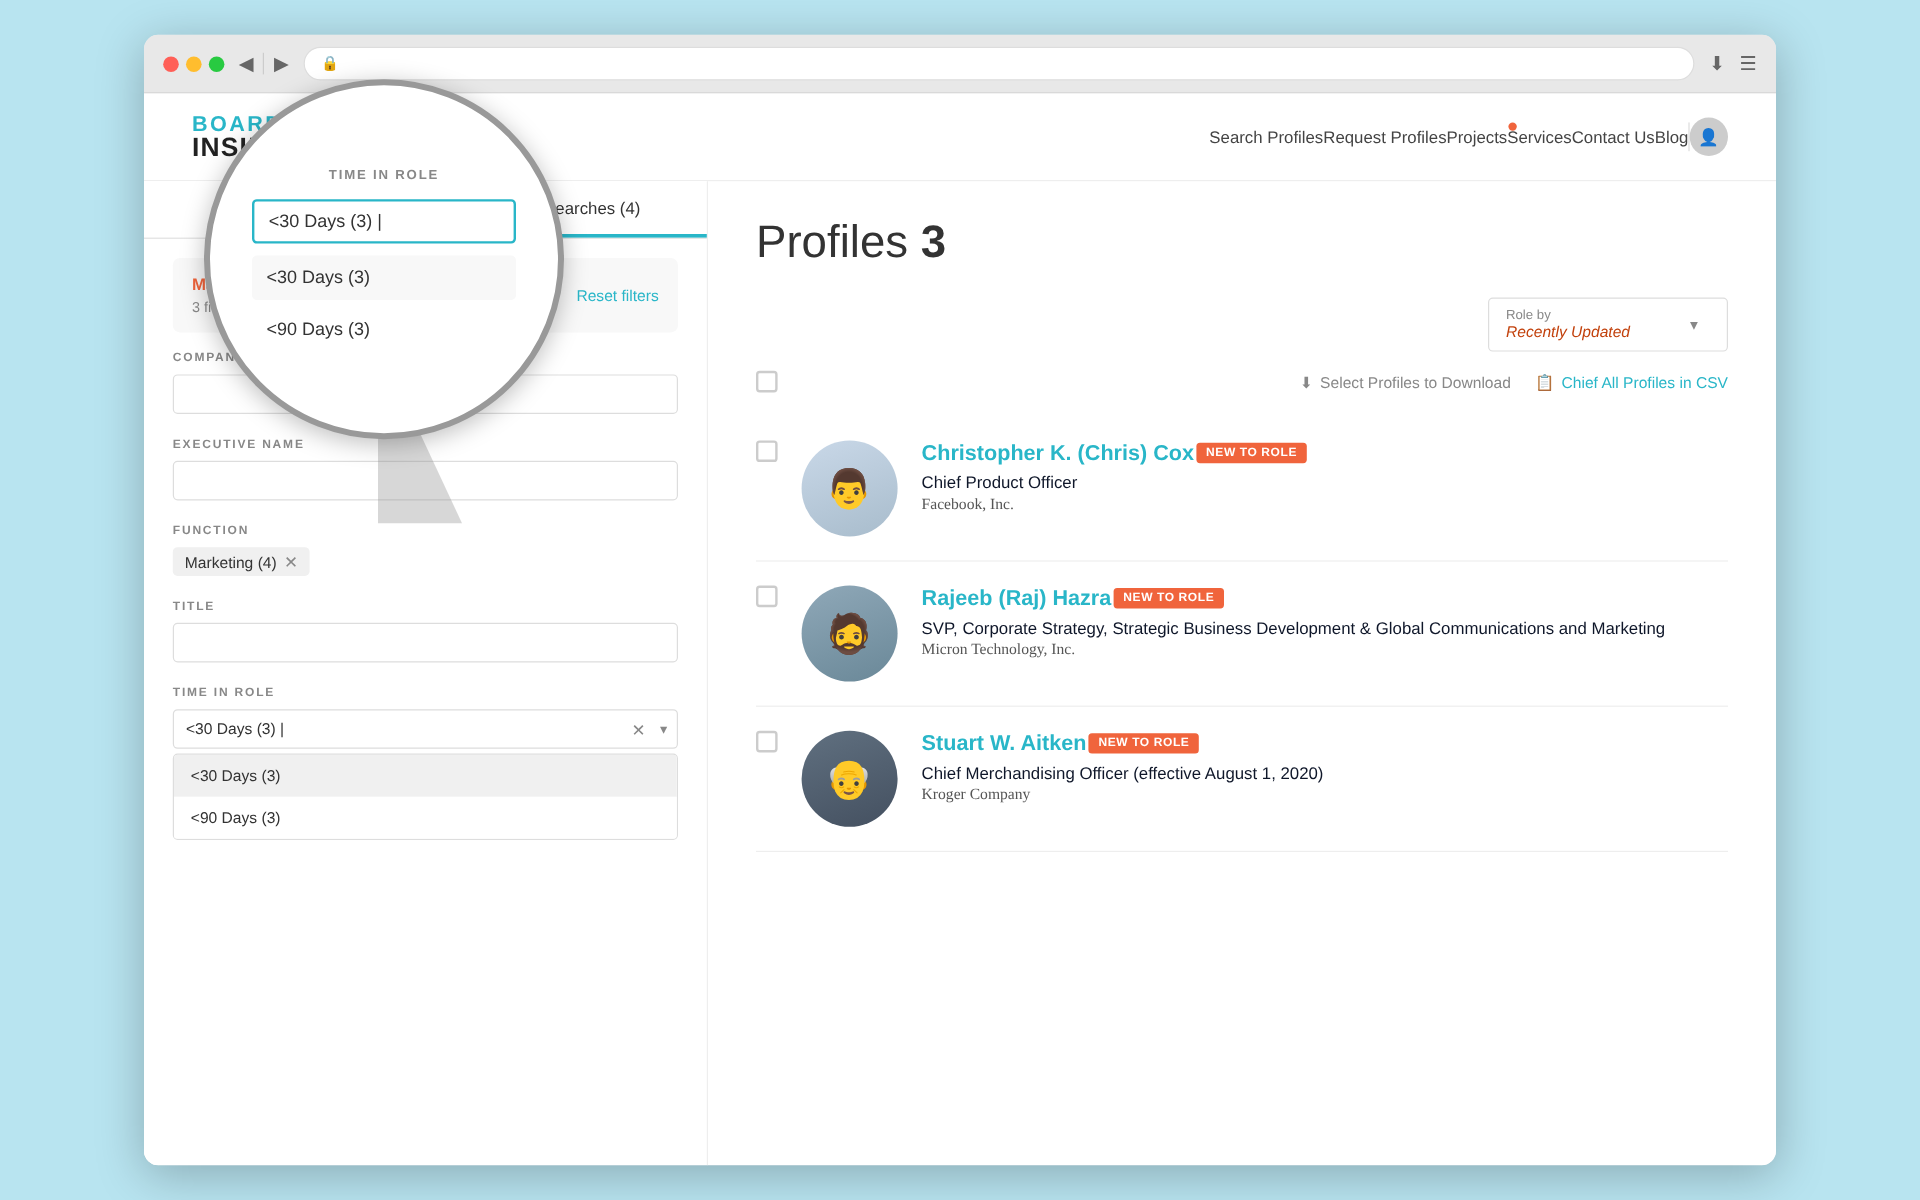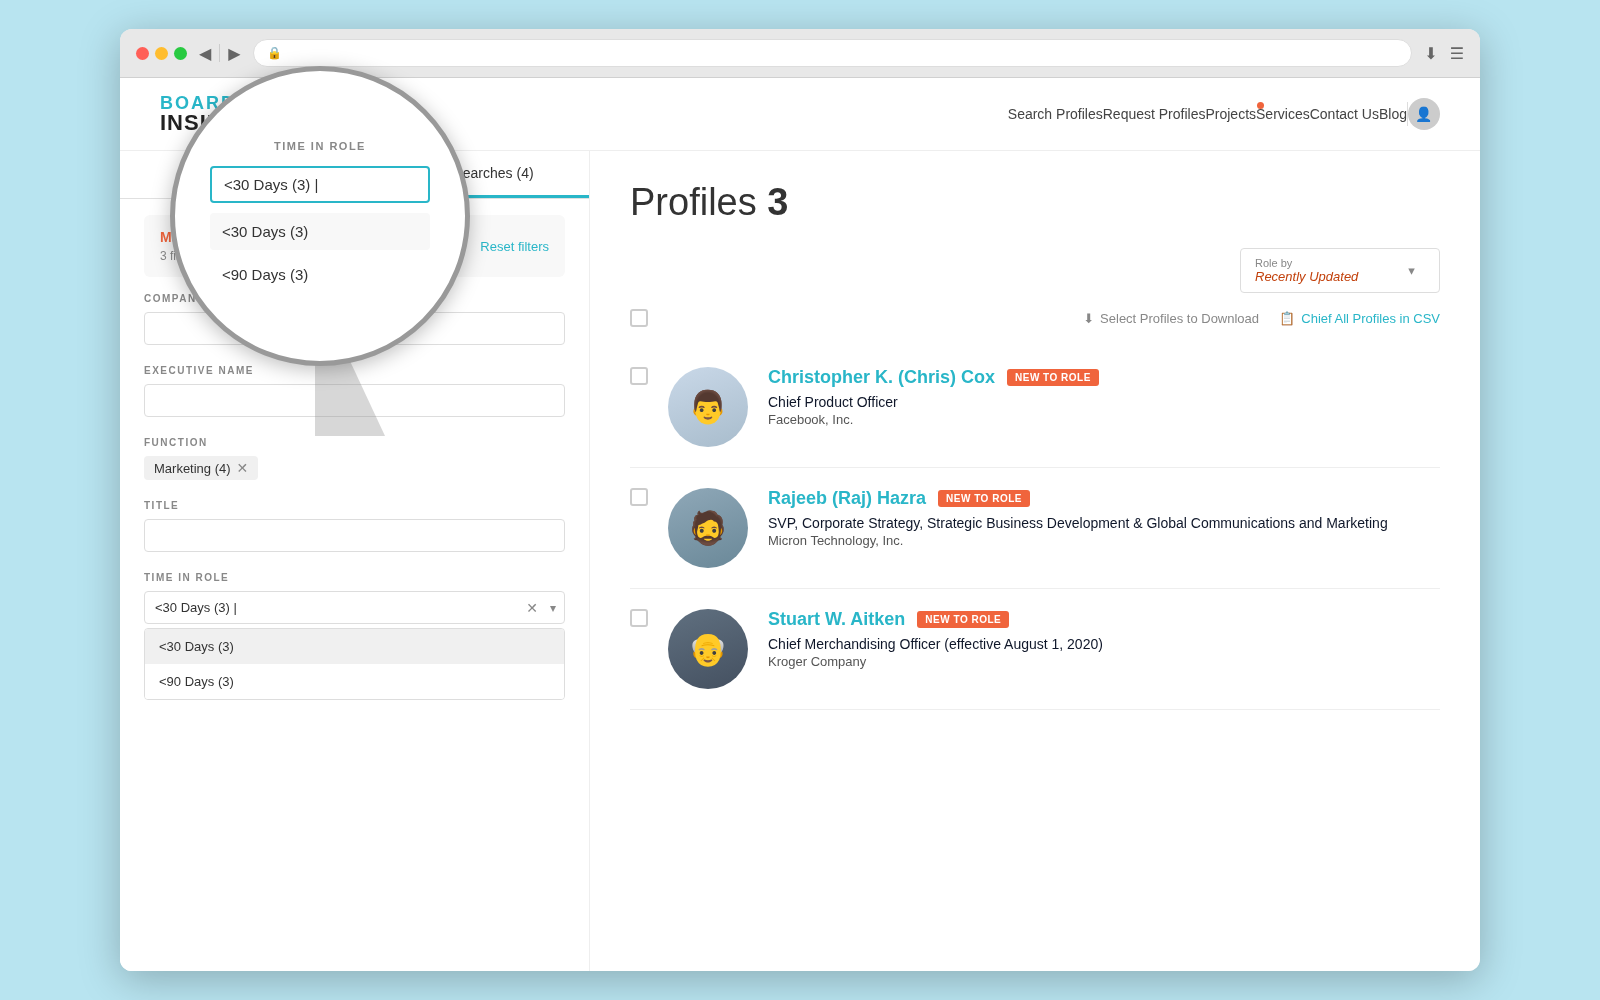--- a/index.html
+++ b/index.html
@@ -346,21 +346,21 @@
       gap: 20px;
     }
 
     .profile-info {
       flex: 1;
     }
 
     .profile-name-row {
       display: flex;
       align-items: center;
-      gap: 12px;
+      gap: 2px;
       margin-bottom: 6px;
     }
 
     .profile-name {
       font-size: 18px;
       font-weight: 600;
       color: #29b6c8;
       cursor: pointer;
     }
 
@@ -378,20 +378,21 @@
     .profile-title {
       font-size: 14px;
       color: #0f172a;
       font-weight: 500;
       margin-bottom: 2px;
     }
 
     .profile-company {
       font-size: 13px;
       color: #555;
+      font-family: Liberation Serif, serif;
     }
 
     
     .person-img {
       width: 80px; height: 80px;
       border-radius: 50%;
       display: flex; align-items: center; justify-content: center;
       font-size: 28px;
     }
     .person1 { background: linear-gradient(160deg, #c9d8e8 0%, #a8bccc 100%); }

